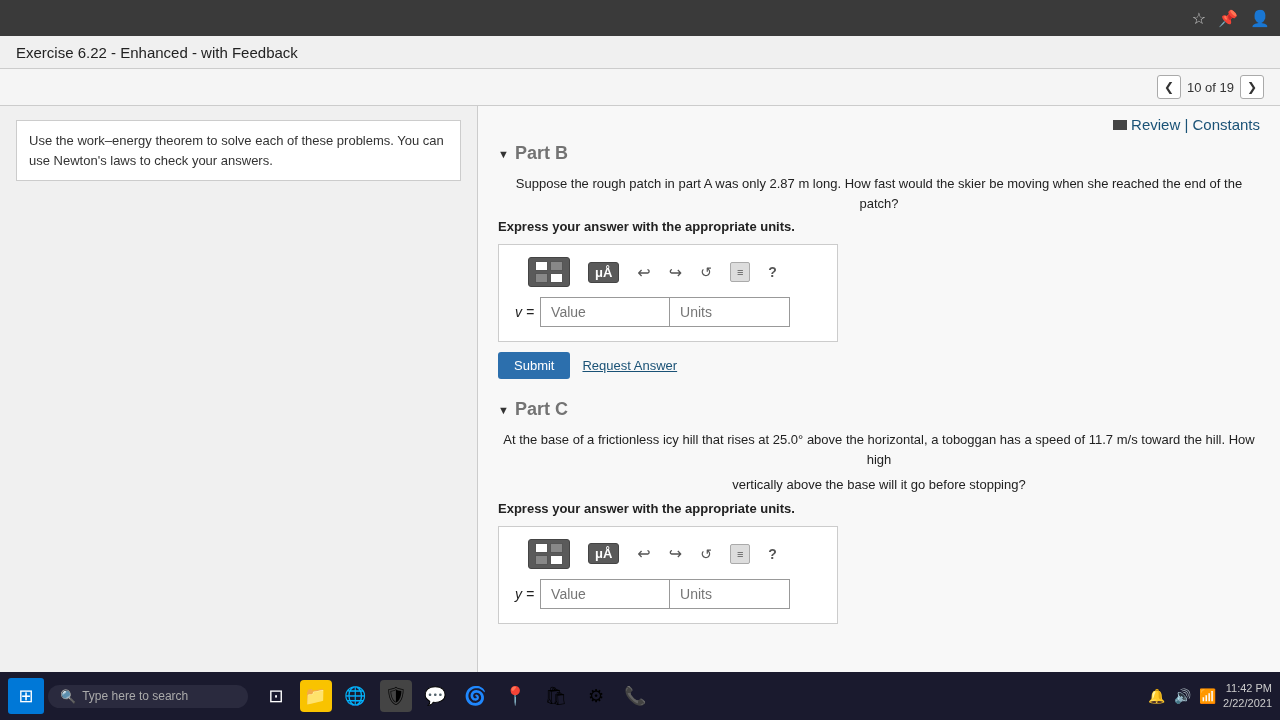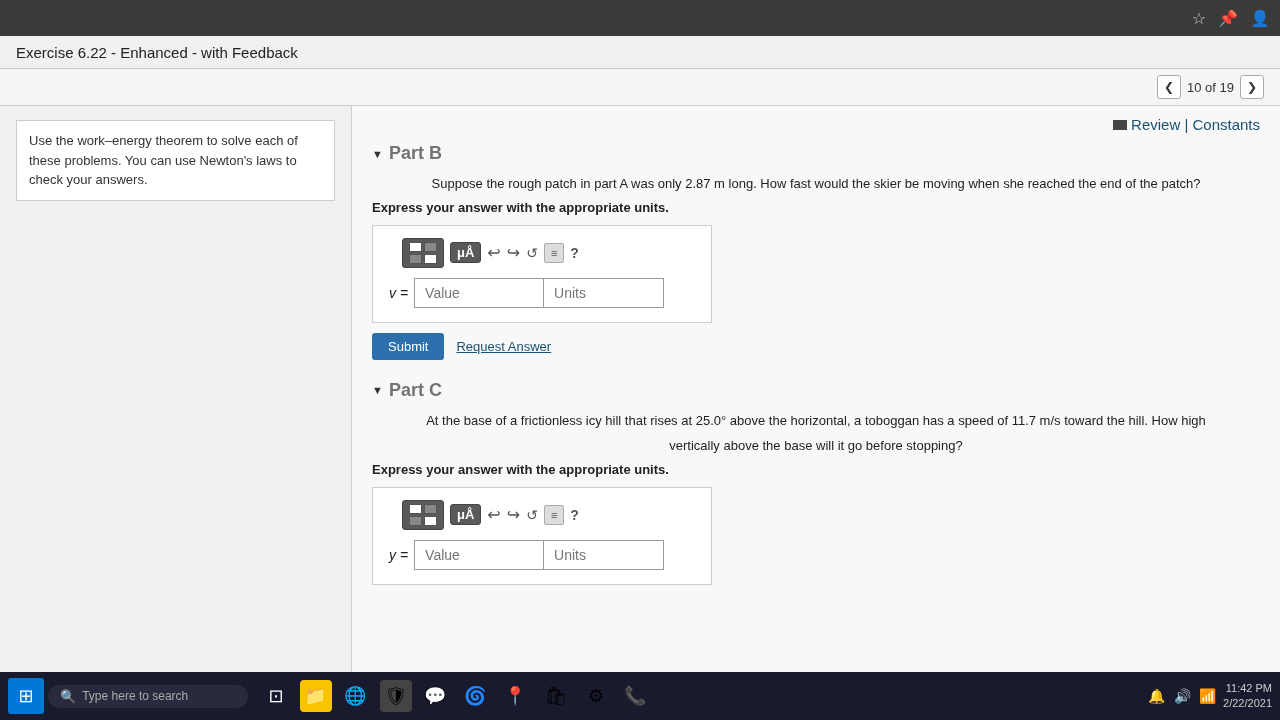--- a/index.html
+++ b/index.html
@@ -82,21 +82,21 @@
 
     
     .content-layout {
       display: flex;
       flex: 1;
       overflow: hidden;
     }
 
     
     .left-panel {
-      width: 352px;
+      width: 478px;
       background: #f0f0f0;
       padding: 14px 16px;
       border-right: 1px solid #ccc;
       flex-shrink: 0;
     }
     .instruction-box {
       background: #fff;
       border: 1px solid #ccc;
       padding: 10px 12px;
       font-size: 13px;
@@ -175,21 +175,21 @@
       border: 1px solid #ccc;
       padding: 12px 16px 14px 16px;
       margin-bottom: 10px;
       max-width: 340px;
     }
 
     
     .answer-toolbar {
       display: flex;
       align-items: center;
-      gap: 6px;
+      gap: 18px;
       margin-bottom: 10px;
       padding-left: 13px;
     }
     .toolbar-btn {
       background: #5a5a5a;
       border: 1px solid #444;
       border-radius: 3px;
       padding: 3px 6px;
       cursor: pointer;
       display: flex;

